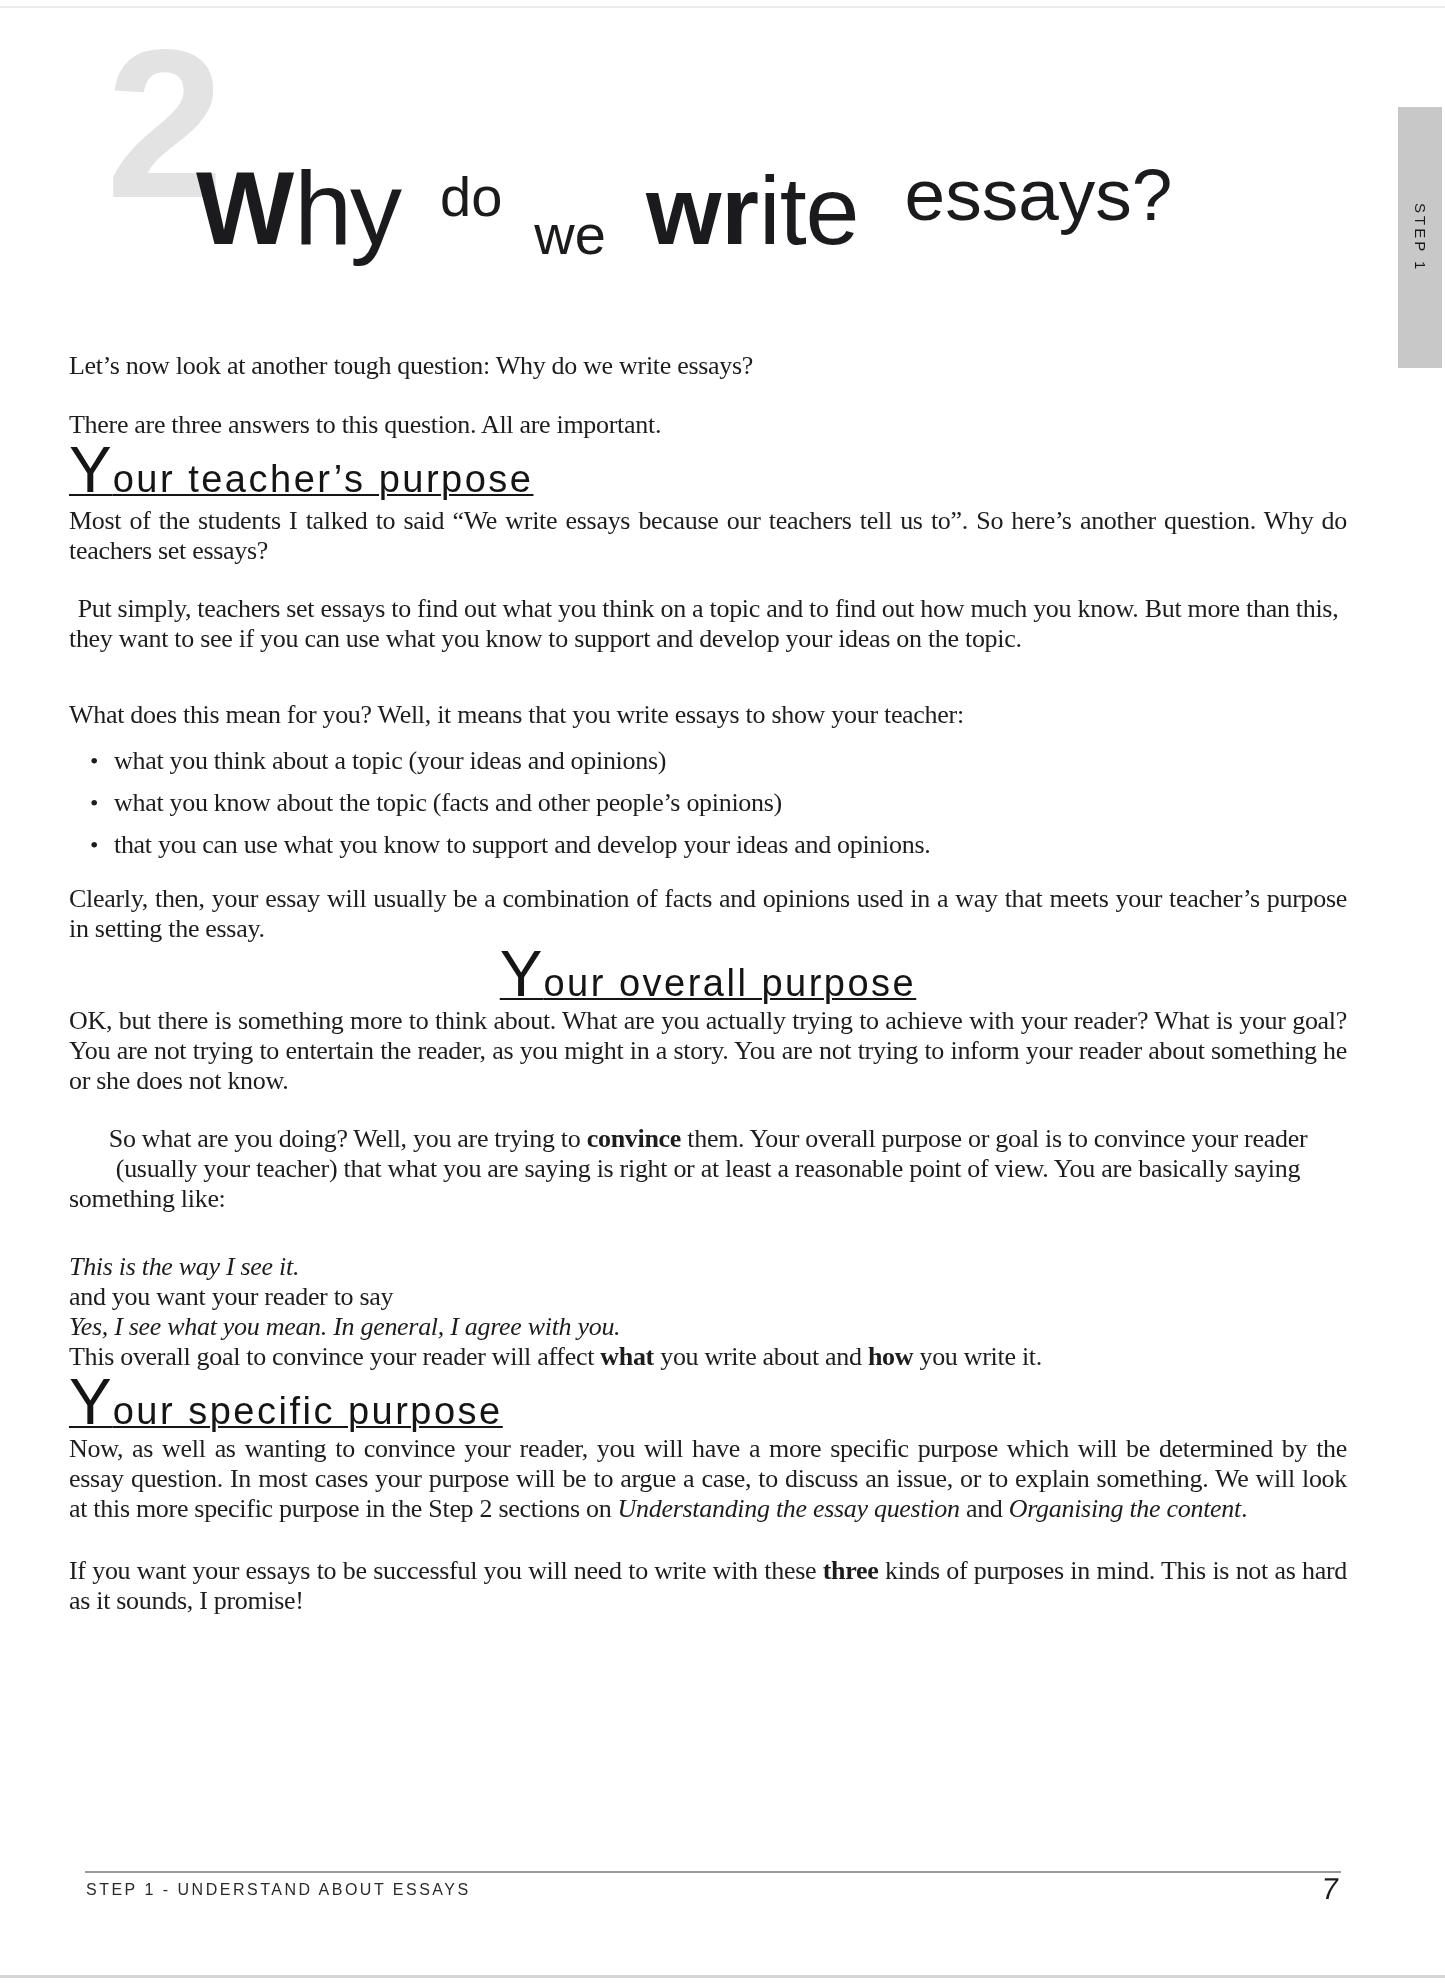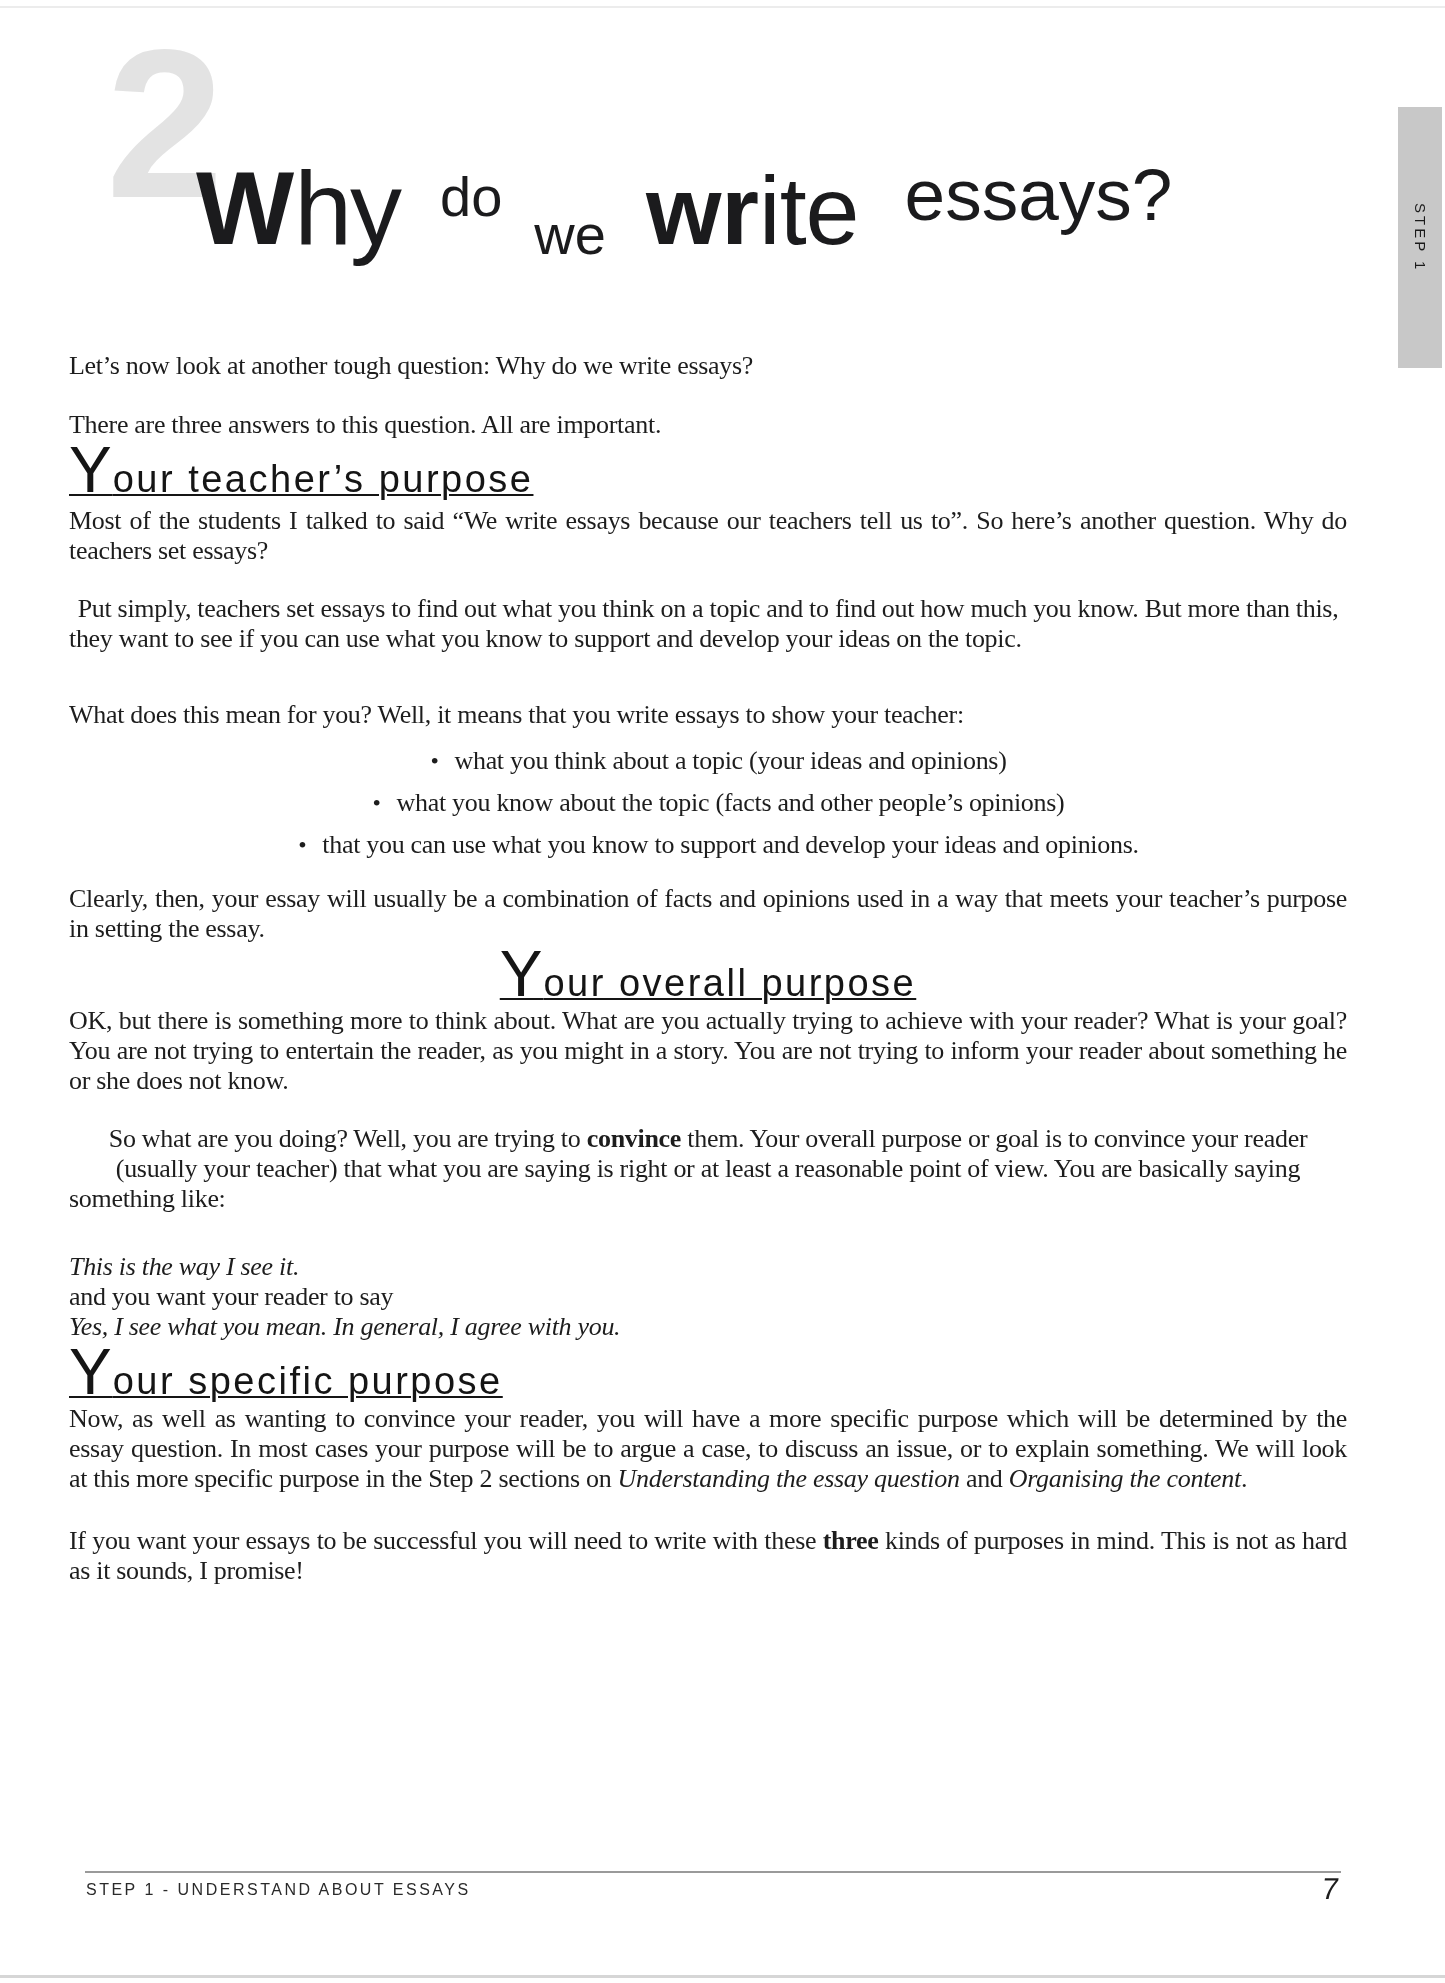--- a/index.html
+++ b/index.html
@@ -65,21 +65,21 @@
 
   .section-heading{
     margin:0;height:60px;line-height:60px;
     font-family:"Liberation Sans", sans-serif;
     font-weight:400;color:#151515;white-space:nowrap;text-decoration:underline;
   }
   .h-initial{font-size:64px;line-height:60px;letter-spacing:1px;}
   .h-rest{font-size:38px;line-height:60px;letter-spacing:2.5px;}
 
   .bullet-list{list-style:none;margin:16px 0 0 0;padding:0;}
-  .bullet-item{display:flex;margin-bottom:12px;font-size:26px;line-height:30px;letter-spacing:-0.3px;justify-content:center;}
+  .bullet-item{display:flex;margin-bottom:12px;font-size:26px;line-height:30px;letter-spacing:-0.3px;}
   .bullet-item:last-child{margin-bottom:0;}
   .dot{width:45px;padding-left:21px;box-sizing:border-box;flex:0 0 45px;}
   .dot::before{content:"\2022";font-size:24px;}
 
   
   .footer-rule{position:absolute;left:85px;top:1871px;width:1256px;height:2px;background:#9a9a9a;}
   .footer-left{
     position:absolute;left:86px;top:1881px;
     font-family:Liberation Sans, sans-serif;
     font-size:16px;letter-spacing:2.5px;color:#2a2a2a;
@@ -135,20 +135,21 @@
     </ul>
     <p class="para just mt-24">Clearly, then, your essay will usually be a combination of facts and opinions used in a way that meets your teacher’s purpose in setting the essay.</p>
 
     <h2 class="section-heading mt-28"><span class="h-initial">Y</span><span class="h-rest">our overall purpose</span></h2>
     <p class="para just mt-2">OK, but there is something more to think about. What are you actually trying to achieve with your reader? What is your goal? You are not trying to entertain the reader, as you might in a story. You are not trying to inform your reader about something he or she does not know.</p>
     <p class="para just mt-28"><span class="run-normal">So what are you doing? Well, you are trying to </span><span class="run-bold">convince</span><span class="run-normal"> them. Your overall purpose or goal is to convince your reader (usually your teacher) that what you are saying is right or at least a reasonable point of view. You are basically saying something like:</span></p>
     <div class="quote-block mt-38">
       <p class="para italic">This is the way I see it.</p>
       <p class="para">and you want your reader to say</p>
       <p class="para italic">Yes, I see what you mean. In general, I agree with you.</p>
+      <p class="para"><span class="run-normal">This overall goal to convince your reader will affect </span><span class="run-bold">what</span><span class="run-normal"> you write about and </span><span class="run-bold">how</span><span class="run-normal"> you write it.</span></p>
     </div>
 
     <h2 class="section-heading mt-34"><span class="h-initial">Y</span><span class="h-rest">our specific purpose</span></h2>
     <p class="para just mt-2"><span class="run-normal">Now, as well as wanting to convince your reader, you will have a more specific purpose which will be determined by the essay question. In most cases your purpose will be to argue a case, to discuss an issue, or to explain something. We will look at this more specific purpose in the Step 2 sections on </span><span class="run-italic">Understanding the essay question</span><span class="run-normal"> and </span><span class="run-italic">Organising the content</span><span class="run-normal">.</span></p>
     <p class="para just mt-32"><span class="run-normal">If you want your essays to be successful you will need to write with these </span><span class="run-bold">three</span><span class="run-normal"> kinds of purposes in mind. This is not as hard as it sounds, I promise!</span></p>
   </div>
 
   <div class="footer-rule"></div>
   <div class="footer-left">STEP 1 - UNDERSTAND ABOUT ESSAYS</div>
   <div class="footer-page-num">7</div>

